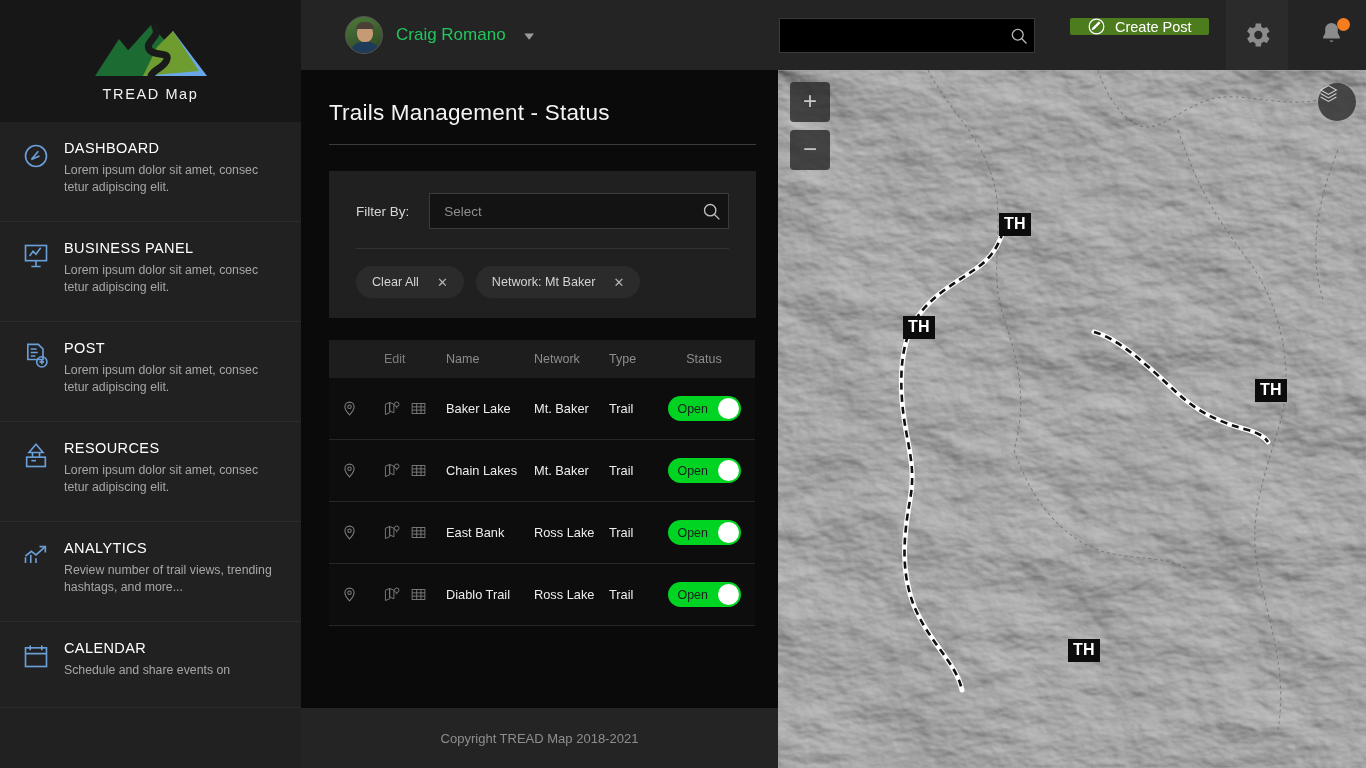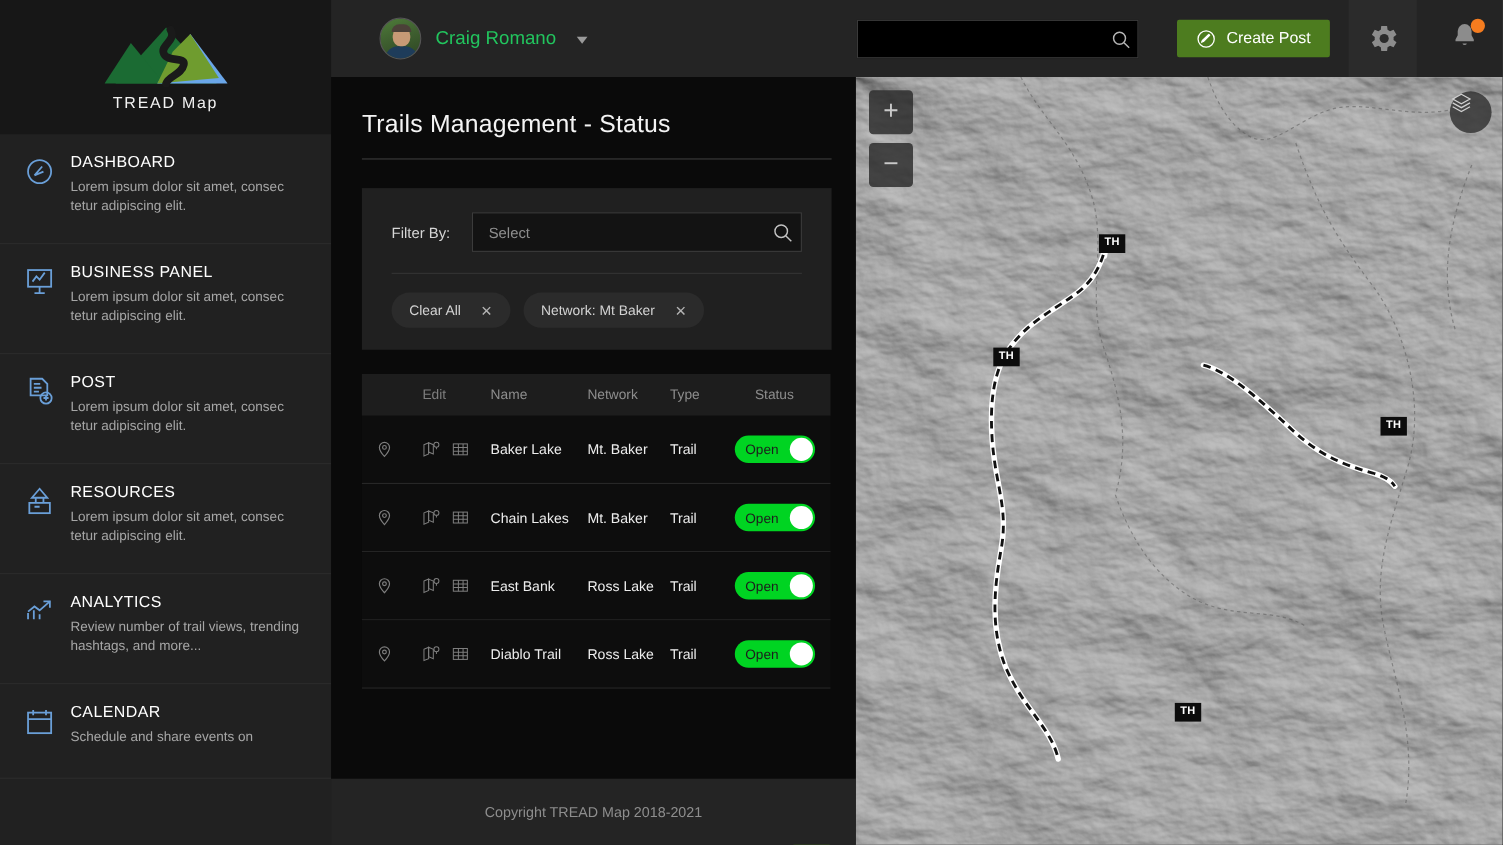--- a/index.html
+++ b/index.html
@@ -98,21 +98,21 @@
   }
   .hdr-search input {
     flex: 1; height: 100%; background: transparent;
     border: none; outline: none; color: #ddd;
     font-size: 13px; padding: 0 10px;
     font-family: "Liberation Sans", sans-serif;
   }
   .hdr-search .sicon { width: 30px; color: #b5b5b5; display:flex; align-items:center; justify-content:center;}
   .create-post {
     position: absolute; left: 769px; top: 18px;
-    height: 34px; padding: 0 17px;
+    height: 17px; padding: 0 17px;
     background: #4d7c1f; border: none; border-radius: 2px;
     color: #fff; font-size: 14.5px; cursor: pointer;
     display: flex; align-items: center; gap: 9px;
     font-family: "Liberation Sans", sans-serif;
   }
   .hdr-icon-btn {
     position: absolute; top: 0; height: 70px; width: 62px;
     display: flex; align-items: center; justify-content: center;
     cursor: pointer;
   }
@@ -146,21 +146,21 @@
   .layers-btn {
     position: absolute; right: 10px; top: 13px;
     width: 38px; height: 38px; border-radius: 50%;
     background: rgba(45,45,45,0.80);
     display: flex; align-items: center; justify-content: center;
     cursor: pointer;
   }
   .th-marker {
     position: absolute;
     background: #0c0c0c; color: #ffffff;
-    font-size: 10px; font-weight: bold;
+    font-size: 16px; font-weight: bold;
     padding: 3px 5px 4px;
     letter-spacing: 0.3px;
     line-height: 1;
     cursor: pointer;
   }
 
   
   .panel {
     position: absolute; left: 301px; top: 70px;
     width: 477px; height: 638px;

